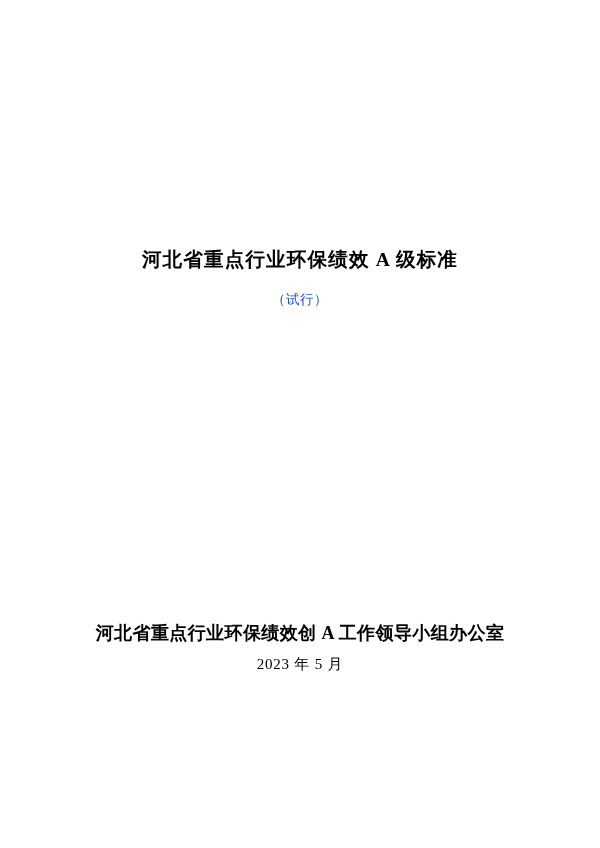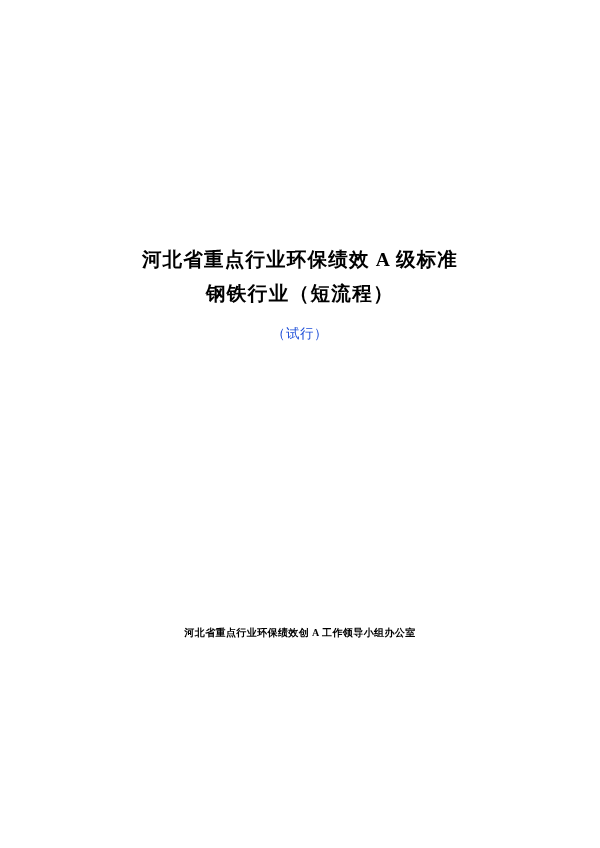--- a/index.html
+++ b/index.html
@@ -46,42 +46,42 @@
     color: #1d4ed8;
   }
   .footer-block {
     position: absolute;
     left: 0;
     right: 0;
     top: 620px;
     text-align: center;
   }
   .issuer {
-    font-size: 10px;
+    font-size: 18px;
     font-weight: bold;
     letter-spacing: 0.4px;
     line-height: 26px;
     color: #000000;
   }
   .issue-date {
     margin-top: 9px;
     font-size: 15px;
     font-weight: normal;
     letter-spacing: 0.8px;
     color: #000000;
   }
 </style>
 </head>
 <body>
 
 <div class="page">
 
   <div class="title-block">
     <div class="doc-title-line">河北省重点行业环保绩效 A 级标准</div>
-    <div class="doc-title-line second">钢铁行业（短流程）</div>
     <div class="doc-subtitle">（试行）</div>
   </div>
 
   <div class="footer-block">
     <div class="issuer">河北省重点行业环保绩效创 A 工作领导小组办公室</div>
+    <div class="issue-date">2023 年 5 月</div>
   </div>
 
 </div>
 
 </body></html>

